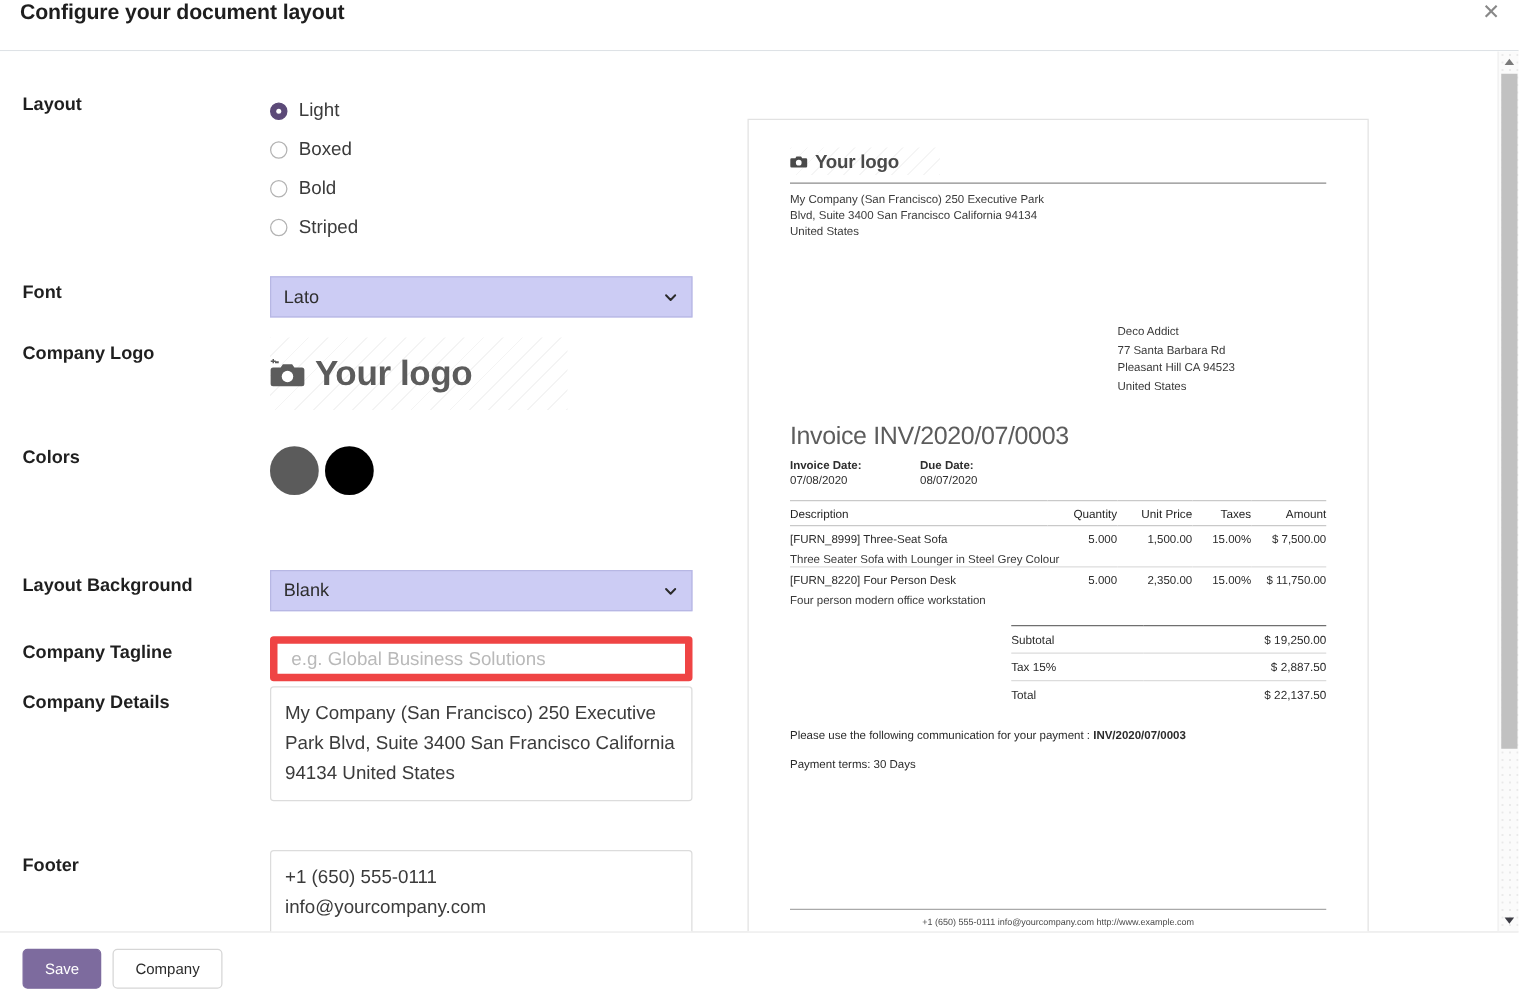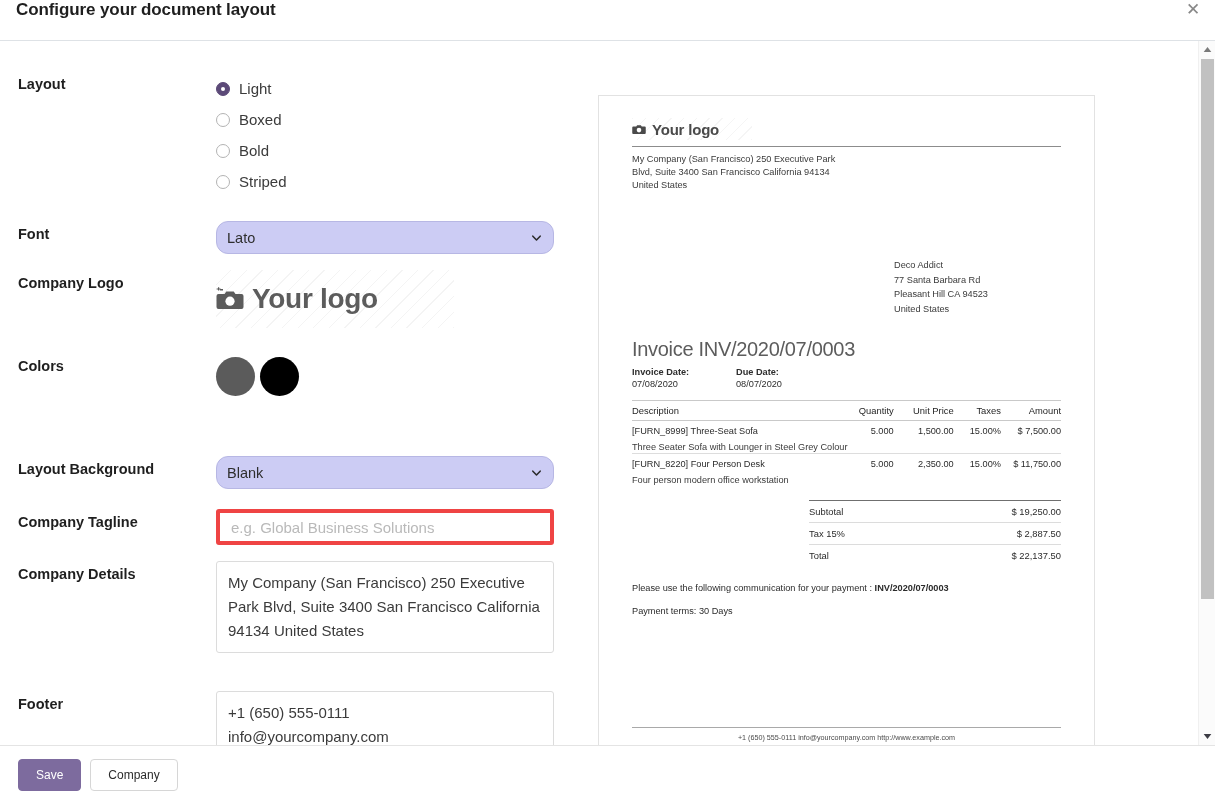--- a/index.html
+++ b/index.html
@@ -107,21 +107,21 @@
     border-radius: 50%;
     background: #ffffff;
   }
   .radio-label { font-size: 15px; color: #3b3b3b; }
 
   
   .select-box {
     width: 338px; height: 33px;
     background: #ccccf4;
     border: 1px solid #b7b7e4;
-    border-radius: 12px;
+    border-radius: 0;
     display: flex; align-items: center;
     padding: 0 10px;
     position: relative;
     cursor: pointer;
   }
   .select-value { font-size: 14.5px; color: #2e2e2e; }
   .select-caret {
     position: absolute; right: 11px; top: 50%;
     transform: translateY(-50%);
     width: 11px; height: 11px;
@@ -151,21 +151,21 @@
   .swatch {
     width: 39px; height: 39px;
     border-radius: 50%;
     cursor: pointer;
   }
   .swatch + .swatch { margin-left: 5px; }
 
   
   .text-input {
     width: 338px; height: 36px;
-    border: 4px solid #ef4444;
+    border: 6px solid #ef4444;
     border-radius: 3px;
     background: #ffffff;
     font-size: 15px;
     color: #3b3b3b;
     padding: 0 11px;
     font-family: "Liberation Sans", sans-serif;
     outline: none;
   }
   .text-input::placeholder { color: #b9b9b9; }
 
@@ -426,21 +426,21 @@
         </div>
       </div>
 
       <div class="field-row" style="margin-top:20px;">
         <div class="field-label">Company Tagline</div>
         <div class="field-control">
           <input class="text-input" type="text" placeholder="e.g. Global Business Solutions" style="">
         </div>
       </div>
 
-      <div class="field-row" style="margin-top:16px;">
+      <div class="field-row" style="margin-top:4px;">
         <div class="field-label">Company Details</div>
         <div class="field-control">
           <textarea class="text-area" rows="3" style="">My Company (San Francisco) 250 Executive Park Blvd, Suite 3400 San Francisco California 94134 United States</textarea>
         </div>
       </div>
 
       <div class="field-row" style="margin-top:34px;">
         <div class="field-label">Footer</div>
         <div class="field-control">
           <textarea class="text-area" rows="3" style="height: 74px;">+1 (650) 555-0111

